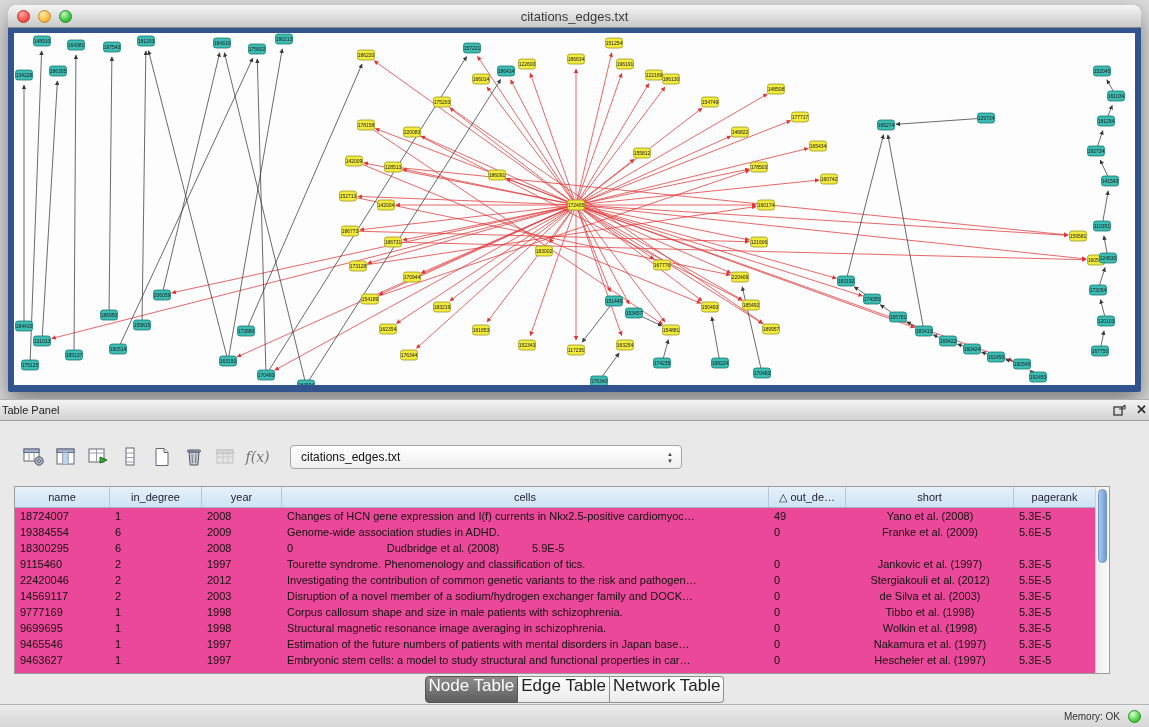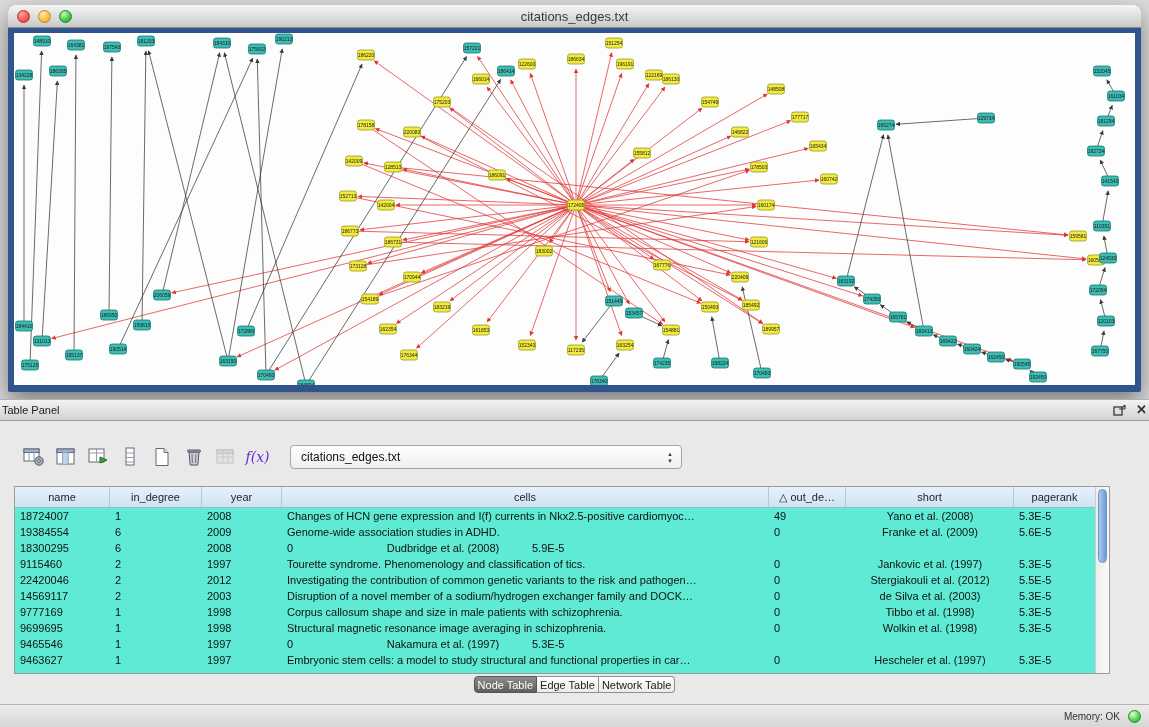--- a/index.html
+++ b/index.html
@@ -40,56 +40,56 @@
   .panel { position:absolute; left:0; top:399px; width:1149px; height:328px; background:#e9e9e9; }
   .panel-header {
     height:22px; background:linear-gradient(#f3f3f3,#d2d2d2);
     border-top:1px solid #b0b0b0; border-bottom:1px solid #9c9c9c;
     display:flex; align-items:center; padding:0 2px; font-size:11px; color:#222;
   }
   .ph-icons { margin-left:auto; display:flex; gap:10px; align-items:center; }
   .ph-close { font-size:13px; font-weight:bold; color:#333; line-height:12px; cursor:default; }
   .toolbar { display:flex; align-items:center; gap:5px; padding:24px 0 0 20px; height:48px; }
   .icon-btn { width:27px; height:24px; display:flex; align-items:center; justify-content:center; border-radius:4px; }
-  .fx { font-family:"DejaVu Serif", serif; font-style:italic; font-size:14px; color:#6d28d9; }
+  .fx { font-family:"DejaVu Serif", serif; font-style:italic; font-size:14px; color:#737373; }
   .combo {
     margin-left:14px; width:392px; height:24px; position:relative;
     background:linear-gradient(#ffffff,#efefef); border:1px solid #a5a5a5; border-radius:4px;
     display:flex; align-items:center; padding-left:10px; font-size:12px; color:#111;
   }
   .stepper {
     position:absolute; right:4px; top:3px; width:14px; height:17px;
     display:flex; flex-direction:column; align-items:center; justify-content:center;
     font-size:6px; color:#444; line-height:7px;
   }
   
   .tablewrap {
     position:absolute; left:14px; top:87px; width:1096px; height:188px;
-    background:#5eead4; border:1px solid #9b9b9b;
+    background:#ec4899; border:1px solid #9b9b9b;
   }
   .thead { display:flex; height:21px; background:linear-gradient(#e6f1fa,#cfe4f3); border-bottom:1px solid #9fb8c9; }
   .th {
     display:flex; align-items:center; justify-content:center;
     font-size:11px; color:#223; border-right:1px solid #b3c8d8; overflow:hidden; white-space:nowrap;
   }
   .tr { display:flex; height:16px; }
   .td { font-size:11px; line-height:16px; color:#111; padding-left:5px; white-space:nowrap; overflow:hidden; }
   .td.c5 { text-align:center; padding-left:0; }
   .c0{width:95px} .c1{width:92px} .c2{width:80px} .c3{width:487px} .c4{width:77px} .c5{width:168px} .c6{width:82px}
   .cfill { flex:1; border-right:none; }
   .vscroll {
     position:absolute; right:0; top:0; bottom:0; width:14px;
     background:linear-gradient(to right,#ededed,#fafafa); border-left:1px solid #cfcfcf;
   }
   .vthumb { position:absolute; left:2px; top:2px; width:9px; height:74px; border-radius:5px;
     background:linear-gradient(to right,#aac9ee,#6a9cd8); border:1px solid #6e94c4; }
   
   .tabs { position:absolute; left:0; right:0; top:277px; display:flex; justify-content:center; }
   .tab {
-    height:17px; line-height:17px; padding:0 3px; font-size:11px; color:#222;
+    height:27px; line-height:17px; padding:0 3px; font-size:17px; color:#222;
     background:linear-gradient(#fefefe,#ebebeb); border:1px solid #8f8f8f; border-left:none; cursor:default;
   }
   .tab:first-child { border-left:1px solid #8f8f8f; border-radius:4px 0 0 4px; }
   .tab:last-child { border-radius:0 4px 4px 0; }
   .tab.active { background:linear-gradient(#8d8d8d,#5e5e5e); color:#fff; border-color:#555; }
   
   .statusbar {
     position:absolute; left:0; bottom:0; width:100%; height:23px;
     background:linear-gradient(#ececec,#d6d6d6); border-top:1px solid #b3b3b3;
     display:flex; align-items:center; justify-content:flex-end; gap:8px; padding-right:8px;
@@ -793,20 +793,21 @@
           <div class="td c2">1998</div>
           <div class="td c3">Structural magnetic resonance image averaging in schizophrenia.</div>
           <div class="td c4">0</div>
           <div class="td c5">Wolkin et al. (1998)</div>
           <div class="td c6">5.3E-5</div>
         </div>
         <div class="tr">
           <div class="td c0">9465546</div>
           <div class="td c1">1</div>
           <div class="td c2">1997</div>
+          <div class="td c3">Estimation of the future numbers of patients with mental disorders in Japan base…</div>
           <div class="td c4">0</div>
           <div class="td c5">Nakamura et al. (1997)</div>
           <div class="td c6">5.3E-5</div>
         </div>
         <div class="tr">
           <div class="td c0">9463627</div>
           <div class="td c1">1</div>
           <div class="td c2">1997</div>
           <div class="td c3">Embryonic stem cells: a model to study structural and functional properties in car…</div>
           <div class="td c4">0</div>

